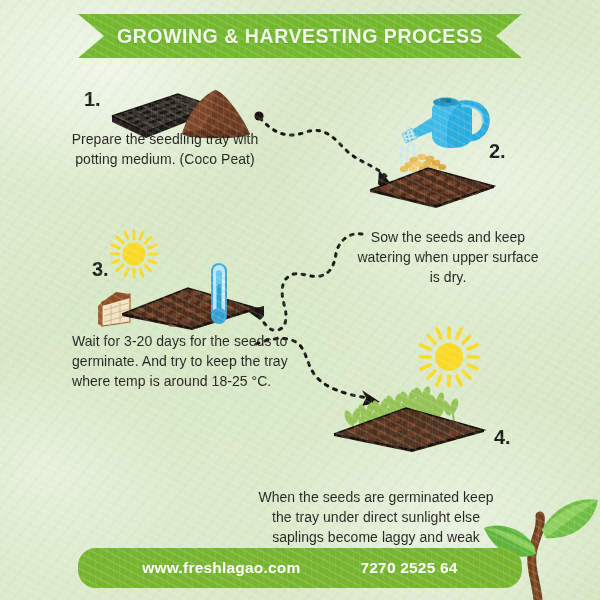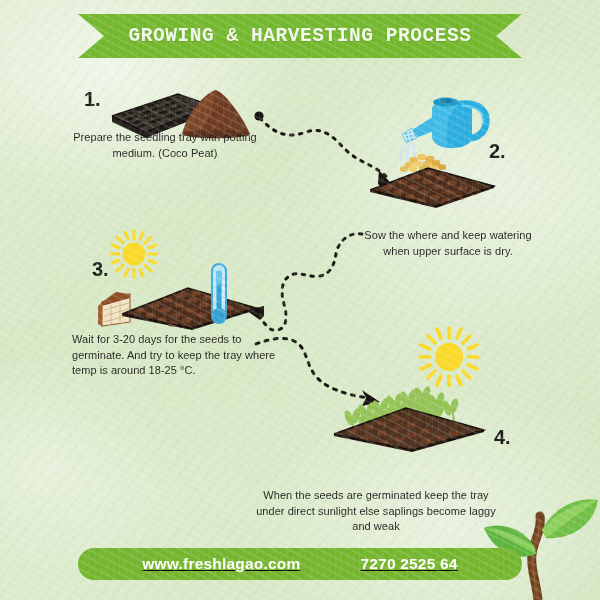--- a/index.html
+++ b/index.html
@@ -24,41 +24,41 @@
       repeating-linear-gradient(27deg, rgba(255,255,255,.22) 0 2px, rgba(255,255,255,0) 2px 7px),
       repeating-linear-gradient(-52deg, rgba(168,196,135,.14) 0 3px, rgba(168,196,135,0) 3px 11px),
       repeating-linear-gradient(88deg, rgba(255,255,255,.12) 0 1px, rgba(255,255,255,0) 1px 6px);
   }
 
   
   #ribbon{
     position:absolute;left:78px;top:14px;width:444px;height:44px;
     background:#72b72c;
     clip-path:polygon(0 0, 444px 0, 444px 44px, 0 44px, 26px 22px);
-    display:flex;align-items:center;justify-content:center;font-family:Liberation Mono, monospace;
+    display:flex;align-items:center;justify-content:center;
   }
   #ribbon.rb{
     clip-path:polygon(0 0, 100% 0, calc(100% - 26px) 50%, 100% 100%, 0 100%, 26px 50%);
   }
   #ribbon-title{
     color:#f3f8ec;font-size:19.5px;font-weight:bold;letter-spacing:.55px;
     text-shadow:0 1px 1px rgba(0,0,0,.12);white-space:nowrap;
   }
 
   
   #footer-bar{
-    position:absolute;left:78px;top:548px;width:444px;height:32px;
+    position:absolute;left:78px;top:548px;width:444px;height:40px;
     background:#75b52e;border-radius:18px;
-    display:flex;align-items:center;justify-content:center;gap:60px;text-decoration:underline;
+    display:flex;align-items:center;justify-content:center;gap:60px;
   }
   #footer-bar span{color:#ffffff;font-size:15.5px;font-weight:bold;letter-spacing:.2px;}
 
   
   .step-text{
-    position:absolute;color:#1d1d1b;font-size:11px;line-height:1.42;
+    position:absolute;color:#1d1d1b;font-size:14px;line-height:1.42;
     text-align:center;letter-spacing:.05px;
   }
   .step-num{
     position:absolute;color:#1a1a18;font-size:20px;font-weight:600;
   }
 
   .art{position:absolute;}
 
   svg{display:block;overflow:visible;}
 </style>
@@ -212,21 +212,21 @@
             <ellipse cx="97" cy="42" rx="5" ry="2.6"></ellipse>
           <ellipse cx="80" cy="55" rx="5" ry="2.6"></ellipse>
             <ellipse cx="94" cy="51" rx="5" ry="2.6"></ellipse>
           <ellipse cx="108" cy="46" rx="5" ry="2.6"></ellipse>
         </g>
         <polyline points="4,44 62,22 128,40 70,60 4,44" fill="none" stroke="#140c08" stroke-width="1.4"></polyline>
       </g>
     </svg>
   </div>
 
-  <div class="step-text" style="left:352px;top:228px;width:192px;">Sow the where and keep watering when upper surface is dry.</div>
+  <div class="step-text" style="left:352px;top:228px;width:192px;">Sow the seeds and keep watering when upper surface is dry.</div>
 
   <div class="art" style="left:238px;top:224px;width:140px;height:116px;">
     <svg width="140" height="116" viewBox="0 0 140 116">
       <path d="M124 10 C 110 8, 100 18, 98 30 C 96 42, 92 50, 82 52 C 70 54, 64 48, 56 50 C 44 53, 42 66, 46 80 C 50 94, 48 104, 40 106 C 32 108, 26 100, 22 92" fill="none" stroke="#15120f" stroke-width="3" stroke-linecap="round" stroke-dasharray="2.6 6.4"></path>
       <polygon points="26,82 8,86 22,96 26,92" fill="#15120f"></polygon>
     </svg>
   </div>
 
   <div class="art" style="left:108px;top:228px;width:52px;height:52px;">
     <svg width="52" height="52" viewBox="0 0 52 52">

